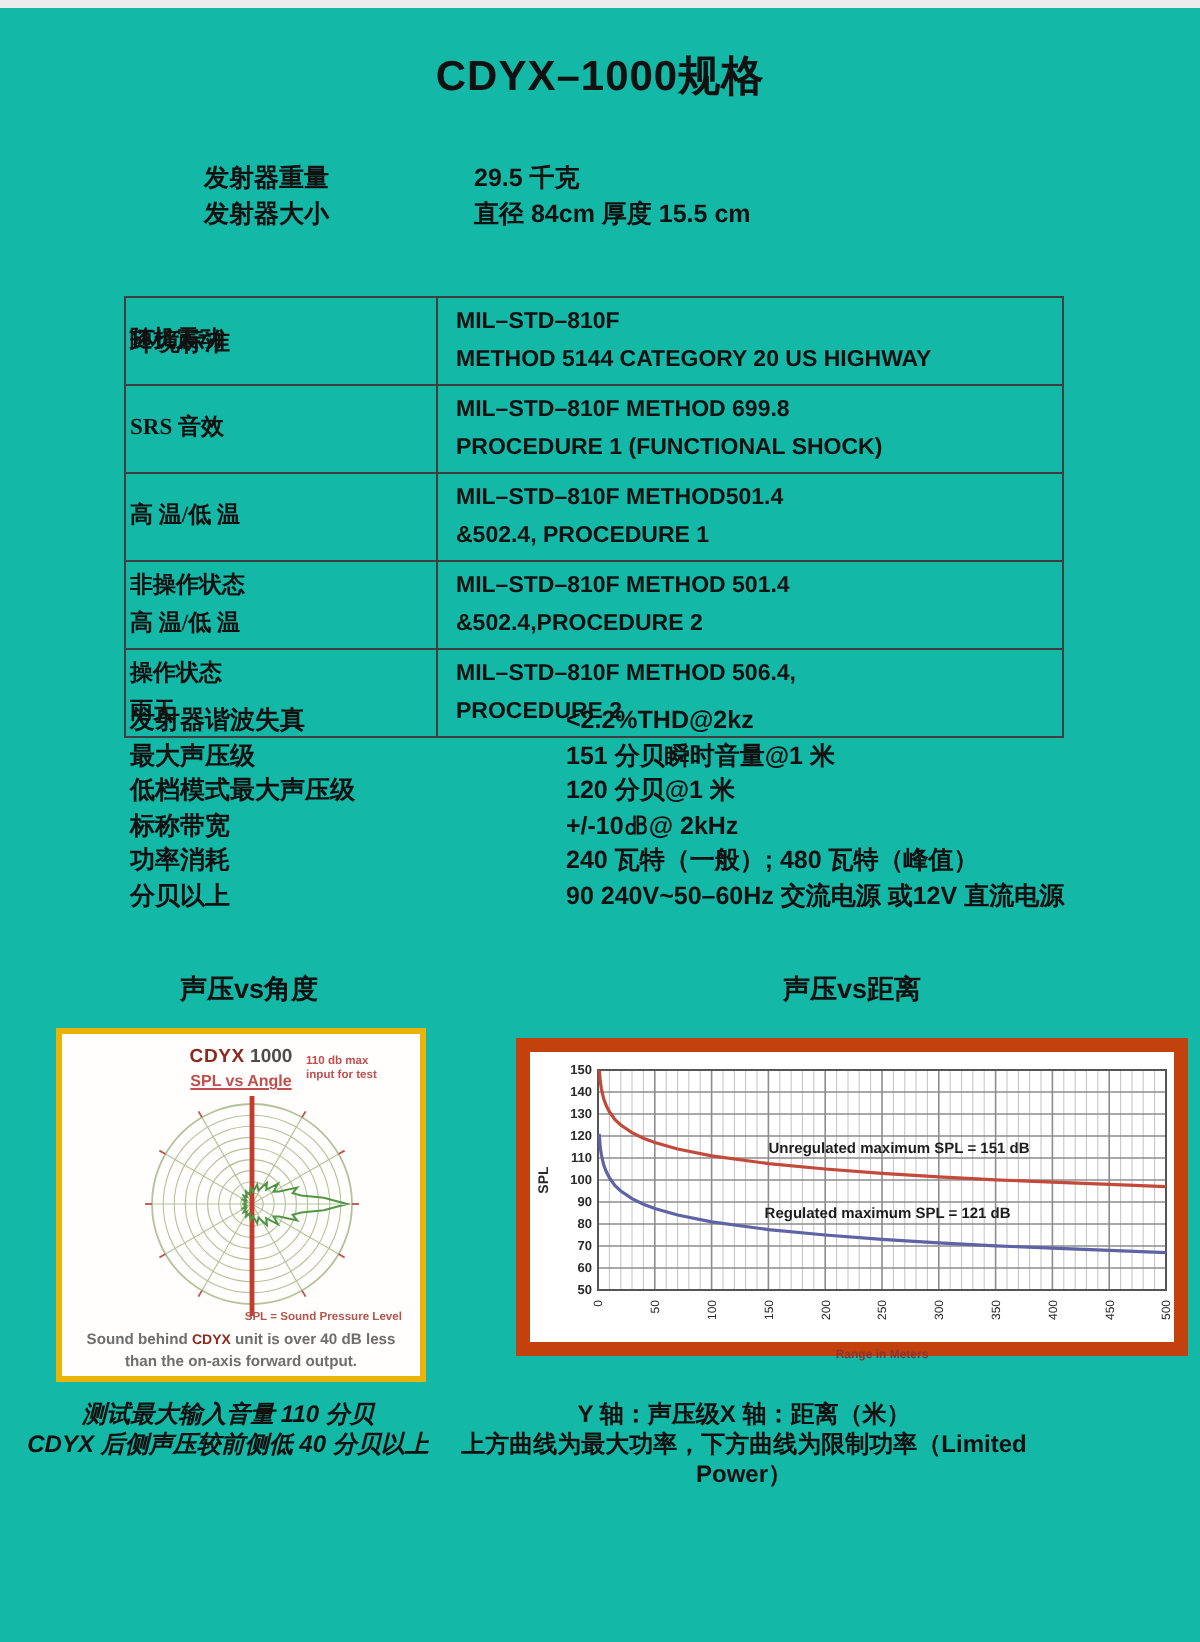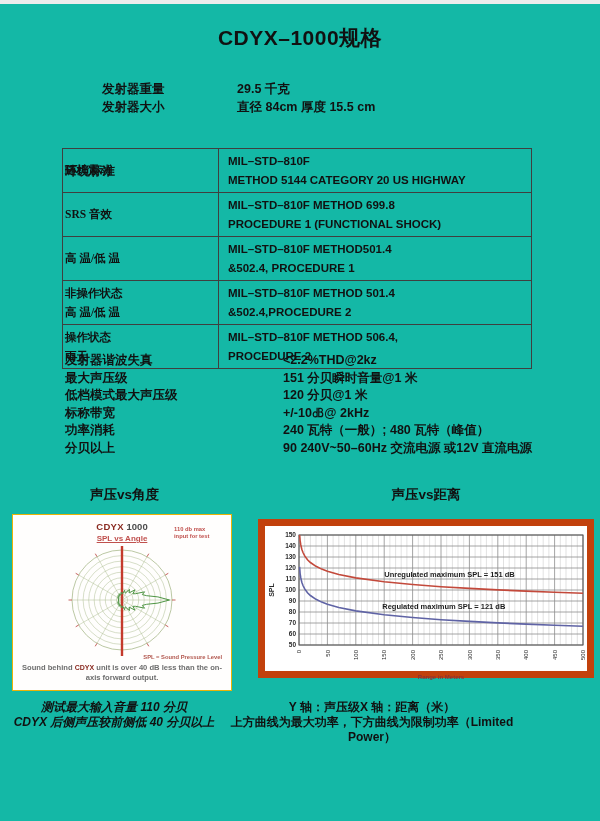--- a/index.html
+++ b/index.html
@@ -22,22 +22,22 @@
   .env-table .ln{line-height:18.5px;white-space:nowrap;}
   
   .detail-specs{position:absolute;left:65px;top:352px;}
   .detail-specs .spec-row{line-height:17.5px;}
   .detail-specs .lbl{width:218px;flex:none;}
   
   .chart-title{position:absolute;top:486px;text-align:center;font-size:13.5px;font-weight:bold;}
   .ct-left{left:16px;width:217px;}
   .ct-right{left:258px;width:336px;}
   
-  .polar-box{position:absolute;left:12px;top:514px;width:220px;height:177px;
-             border:1px solid #eab308;background:#fffefd;box-sizing:border-box;}
+  .polar-box{position:absolute;left:28px;top:514px;width:185px;height:177px;
+             border:3px solid #eab308;background:#fffefd;box-sizing:border-box;}
   .polar-logo{text-align:center;margin-top:7px;font-size:9.5px;line-height:10px;}
   .polar-logo .brand{color:#8a2a20;font-weight:bold;letter-spacing:.3px;}
   .polar-logo .model{color:#4c4c4c;font-weight:bold;}
   .polar-sub{text-align:center;color:#c0504d;font-size:8px;font-weight:bold;
              text-decoration:underline;margin-top:2px;}
   .polar-note{position:absolute;right:7px;top:11px;width:50px;color:#c0504d;
               font-size:5.8px;line-height:7px;font-weight:bold;}
   .polar-svg{display:block;margin:1px auto 0 auto;}
   .polar-legend{position:absolute;right:9px;top:139px;color:#b2564d;font-size:5.8px;font-weight:bold;}
   .polar-caption{position:absolute;left:5px;right:5px;top:148px;text-align:center;

